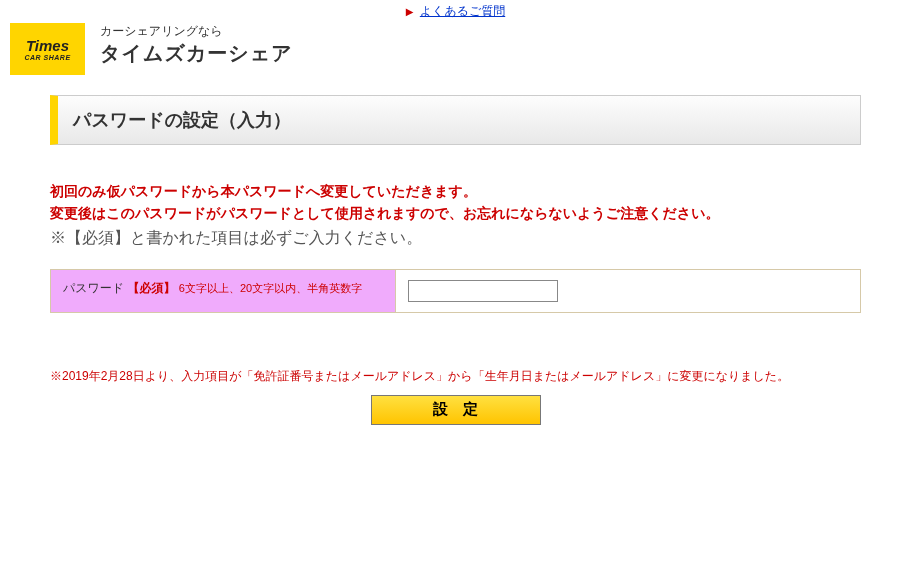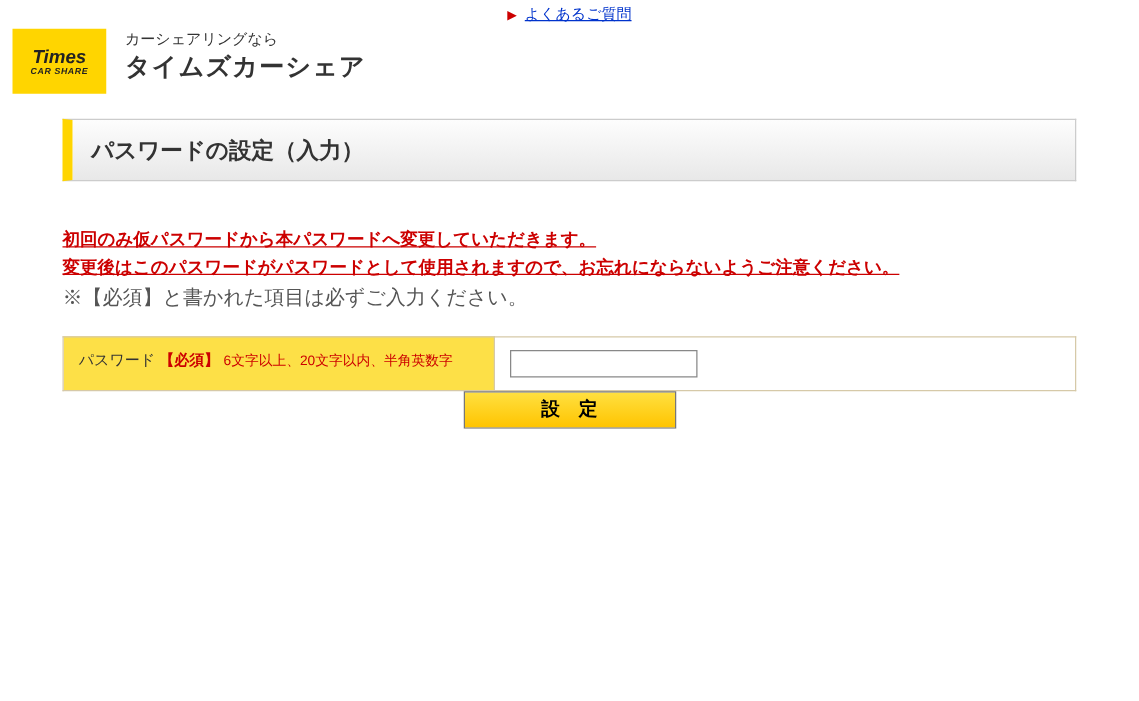--- a/index.html
+++ b/index.html
@@ -59,42 +59,41 @@
       padding: 12px 15px;
       font-size: 18px;
       font-weight: bold;
       margin-bottom: 35px;
     }
     .intro .line1, .intro .line2 {
       color: #cc0000;
       font-weight: bold;
       font-size: 14px;
       line-height: 1.6;
-      text-decoration: underline;
     }
     .intro .note {
       font-size: 16px;
       color: #555;
       margin-top: 3px;
       margin-bottom: 20px;
     }
     table.form {
       width: 100%;
       border-collapse: collapse;
       border: 1px solid #d6c9a8;
     }
     table.form th, table.form td {
       border: 1px solid #d6c9a8;
       padding: 10px 12px;
       text-align: left;
       vertical-align: top;
       font-size: 12px;
     }
     table.form th {
-      background: #fde047;
+      background: #f0abfc;
       width: 345px;
       font-weight: normal;
     }
     .req { color: #cc0000; font-weight: bold; }
     .hint { color: #cc0000; font-size: 11px; }
     input[type="text"], input[type="password"] {
       border: 1px solid #888;
       height: 22px;
       padding: 2px 4px;
       font-size: 12px;
@@ -165,18 +164,19 @@
         <span class="req">【必須】</span>
         <span class="hint">6文字以上、20文字以内、半角英数字</span>
       </th>
       <td>
         <input type="password" class="pw-input" value="" style="">
       </td>
     </tr>
   </tbody>
     </table>
 
+  <div class="change-notice">※2019年2月28日より、入力項目が「免許証番号またはメールアドレス」から「生年月日またはメールアドレス」に変更になりました。</div>
 
   <div class="submit-row">
     <button class="submit-btn">設定</button>
   </div>
 
 </div>
 
 </body></html>

